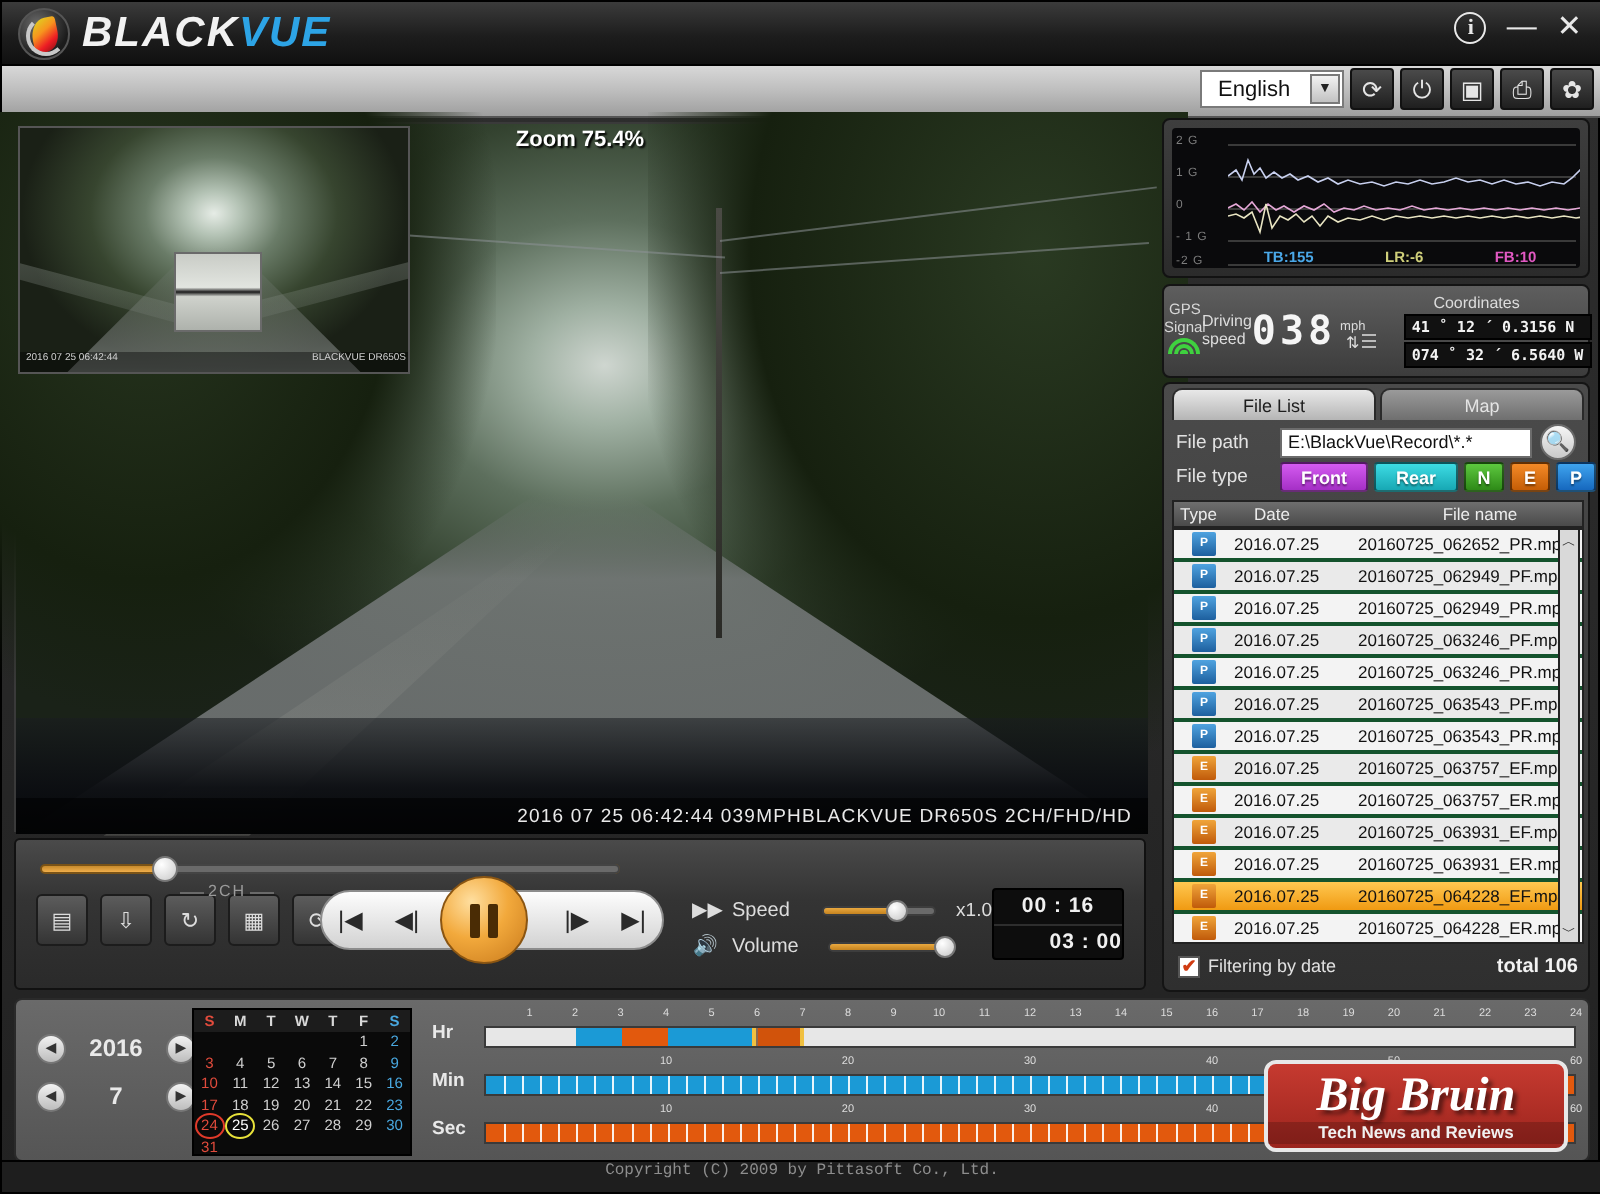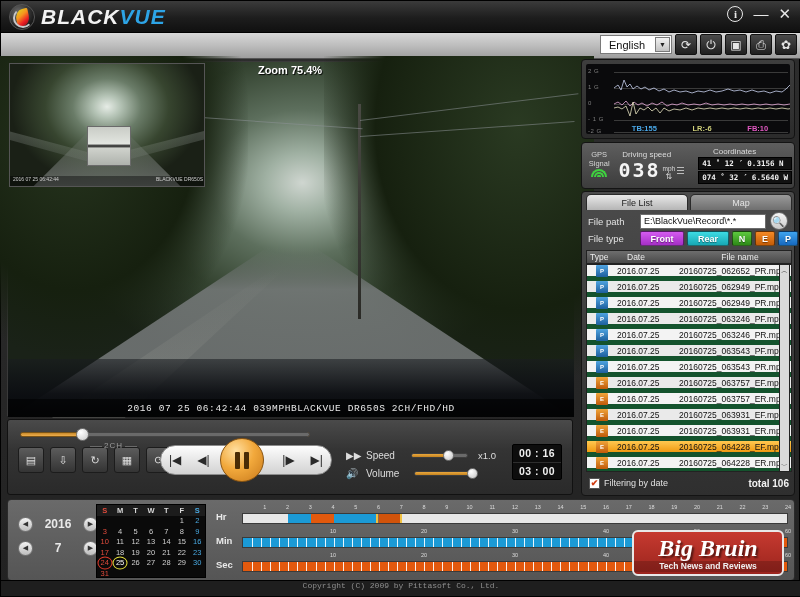--- a/index.html
+++ b/index.html
@@ -122,23 +122,22 @@
   .wire1 { left:352px; top:58px; width:220px; transform: rotate(-7deg); }
   .wire2 { left:352px; top:74px; width:215px; transform: rotate(-4deg); }
   .wire3 { left:150px; top:52px; width:205px; transform: rotate(4deg); }
   .hood {
     position:absolute; left:0; bottom:0; width:566px; height:58px;
     background: linear-gradient(180deg, rgba(25,28,32,0.55) 0%, rgba(12,14,18,0.96) 60%, #06080a 100%);
   }
   .osd-bar {
     position:absolute; left:0; bottom:0; width:566px; height:18px;
     background: rgba(0,0,0,0.55);
-    display:flex; align-items:center; justify-content:center;
+    display:flex; align-items:center; justify-content:flex-end;
     padding:0 8px;
-    font-family:Liberation Mono, monospace;
   }
   .osd-bar span { color:#e9e9e9; font-size:9.5px; letter-spacing:0.6px; white-space:nowrap;}
 
   
   .video-pip {
     position:absolute; left:1px; top:1px; width:196px; height:124px;
     border:1px solid #555; overflow:hidden;
     background:
       radial-gradient(ellipse at 50% 35%, #e6ece6 0%, #b3c2b4 10%, #6a7c68 25%, #37452f 45%, #1a2016 70%),
       linear-gradient(180deg,#2a3322 0%, #56604e 45%, #7b7e76 60%, #2a2d30 100%);
@@ -223,23 +222,23 @@
   .speed-block { position:absolute; left:338px; top:26px; width:150px; }
   .sv-row { display:flex; align-items:center; gap:6px; height:18px; }
   .sv-row .ic { color:#ddd; font-size:10px; width:14px; text-align:center;}
   .sv-row .lb { color:#ddd; font-size:10px; width:42px; }
   .mini-track { position:relative; width:62px; height:5px; background:#6a6a6a; border-radius:3px; border:1px solid #3d3d3d;}
   .mini-fill { position:absolute; left:0; top:0; height:3px; background:linear-gradient(180deg,#e9a83f,#c5831f); border-radius:3px;}
   .mini-knob { position:absolute; top:-4px; width:11px; height:11px; border-radius:50%; background:radial-gradient(circle at 35% 30%,#fff,#c4c4c4); border:1px solid #777;}
   .speed-val { color:#ddd; font-size:9.5px; margin-left:4px;}
 
   .time-box {
-    position:absolute; right:10px; top:24px; width:50px; height:36px;
+    position:absolute; right:10px; top:24px; width:66px; height:36px;
     background:#0d0d0d; border:1px solid #000; border-radius:2px;
-    display:flex; flex-direction:column; align-items:center; justify-content:center;
+    display:flex; flex-direction:column; align-items:flex-end; justify-content:center;
   }
   .time-box div { color:#f0f0f0; font-size:10.5px; font-weight:bold; letter-spacing:0.5px; line-height:17px;}
   .time-box .cur { border-bottom:1px solid #2e2e2e; width:100%; text-align:center;}
 
   
   .gsensor {
     position:absolute; left:580px; top:58px; width:214px; height:80px;
     background: linear-gradient(180deg,#3e3e3e,#2b2b2b);
     border:1px solid #121212; border-radius:4px; padding:4px;
   }
@@ -257,21 +256,21 @@
     display:flex; align-items:stretch;
   }
   .gps-sig { width:44px; display:flex; flex-direction:column; align-items:center; justify-content:center; }
   .gps-sig .t { color:#d6d6d6; font-size:7.5px; line-height:9px;}
   .wifi { position:relative; width:18px; height:12px; margin-top:1px;}
   .wifi i { position:absolute; left:50%; transform:translateX(-50%); border:2px solid #3fd13f; border-bottom:none; border-radius:50% 50% 0 0 / 100% 100% 0 0; }
   .wifi i:nth-child(1){ width:16px; height:8px; top:0;}
   .wifi i:nth-child(2){ width:10px; height:5px; top:3px;}
   .wifi i:nth-child(3){ width:4px; height:2px; top:6px; border-width:2px;}
 
-  .spd { width:78px; display:flex; flex-direction:column; align-items:center; justify-content:center;}
+  .spd { width:78px; display:flex; align-items:center; justify-content:center;}
   .spd .t { color:#dcdcdc; font-size:8px; margin-bottom:1px;}
   .spd .row { display:flex; align-items:flex-end; gap:2px;}
   .spd .num {
     color:#f5f5f5; font-size:20px; font-weight:bold; letter-spacing:2px;
     font-family:"DejaVu Sans Mono", monospace; line-height:21px;
   }
   .spd .u { display:flex; flex-direction:column; align-items:center; }
   .spd .u .mph { color:#dcdcdc; font-size:6.5px; line-height:8px;}
   .spd .u .sw { color:#dcdcdc; font-size:8px; line-height:8px;}
 
@@ -336,21 +335,21 @@
   .c-type { width:40px; padding-left:3px;}
   .c-date { width:62px;}
   .c-name { flex:1; text-align:center;}
 
   .lst-body {
     position:absolute; left:4px; top:72px; width:206px; height:208px;
     background:#f3f3f3; border:1px solid #222; overflow:hidden;
   }
   .frow {
     height:16px; display:flex; align-items:center;
-    border-bottom:5px solid #14532d; font-size:8.5px; color:#111;
+    border-bottom:2px solid #14532d; font-size:8.5px; color:#111;
   }
   .frow.alt { background:#eaeaea; }
   .frow.sel { background: linear-gradient(180deg,#ffc851,#f09a12); }
   .fi { width:30px; display:flex; align-items:center; justify-content:center;}
   .ficon {
     width:12px; height:12px; border-radius:1px; position:relative;
     display:flex; align-items:center; justify-content:center;
     font-size:6px; font-weight:bold; color:#fff;
   }
   .ficon.blue { background: linear-gradient(180deg,#4fa3e0,#1d5f9e); }

